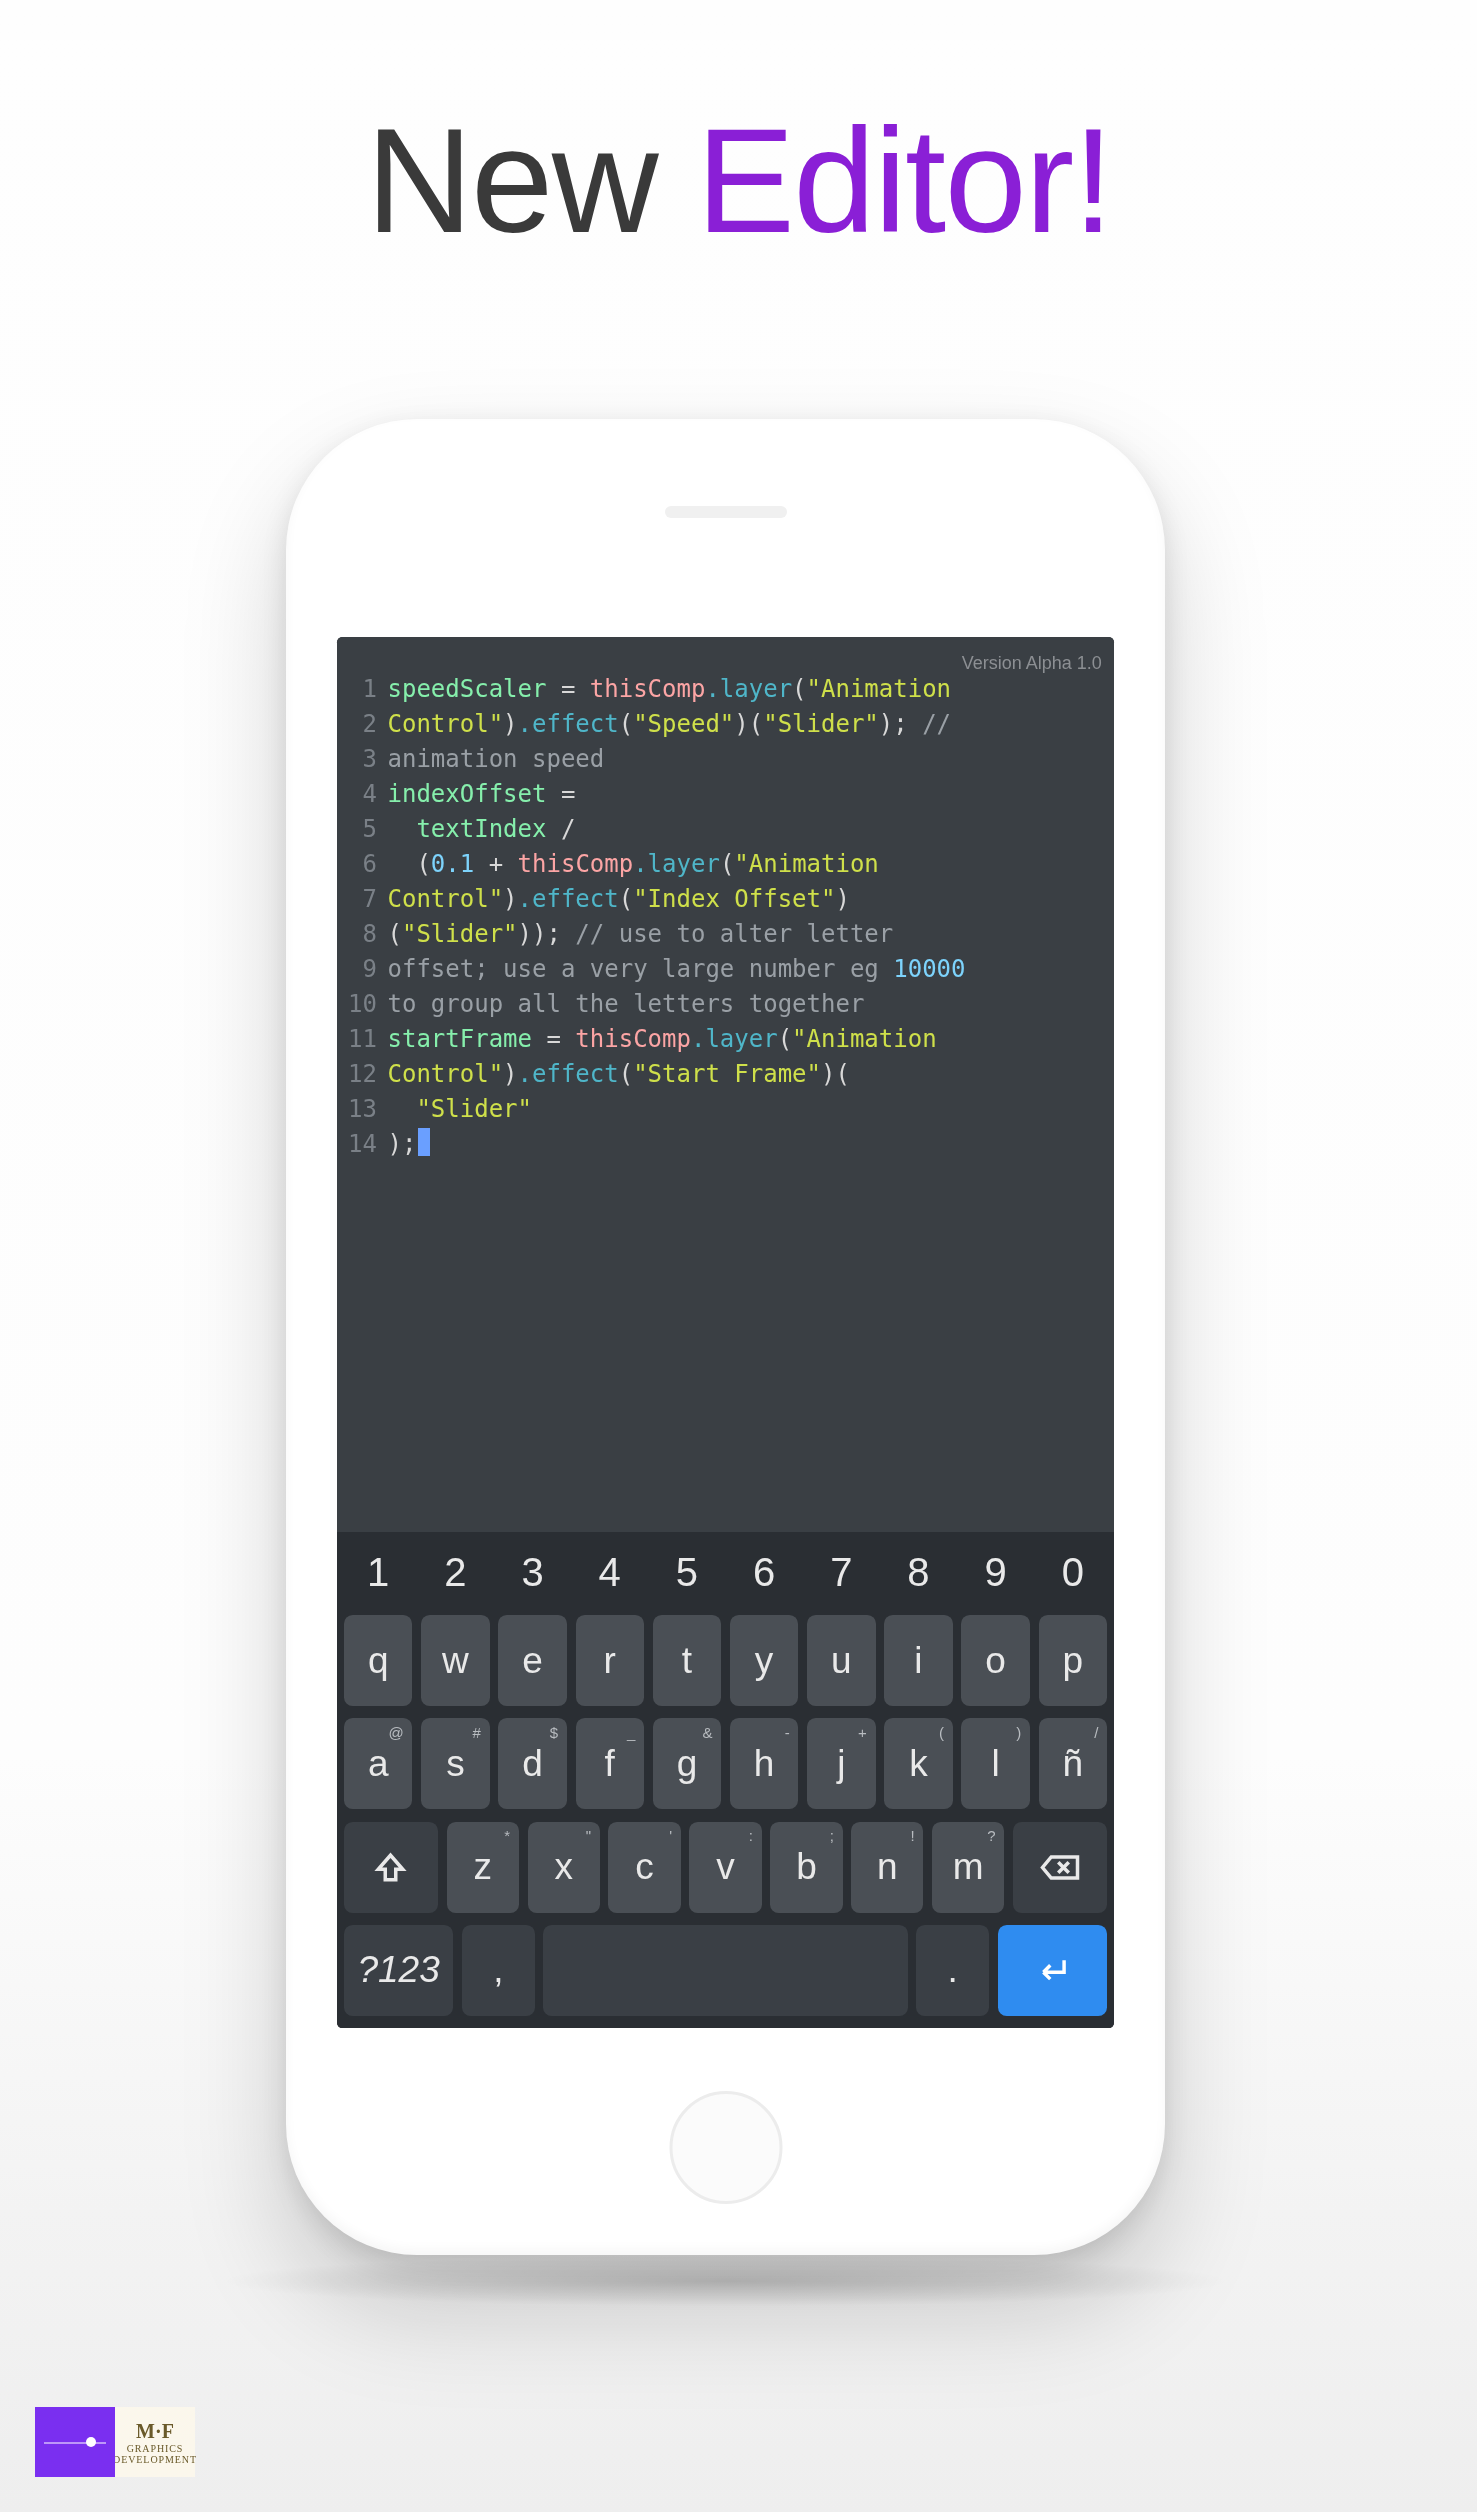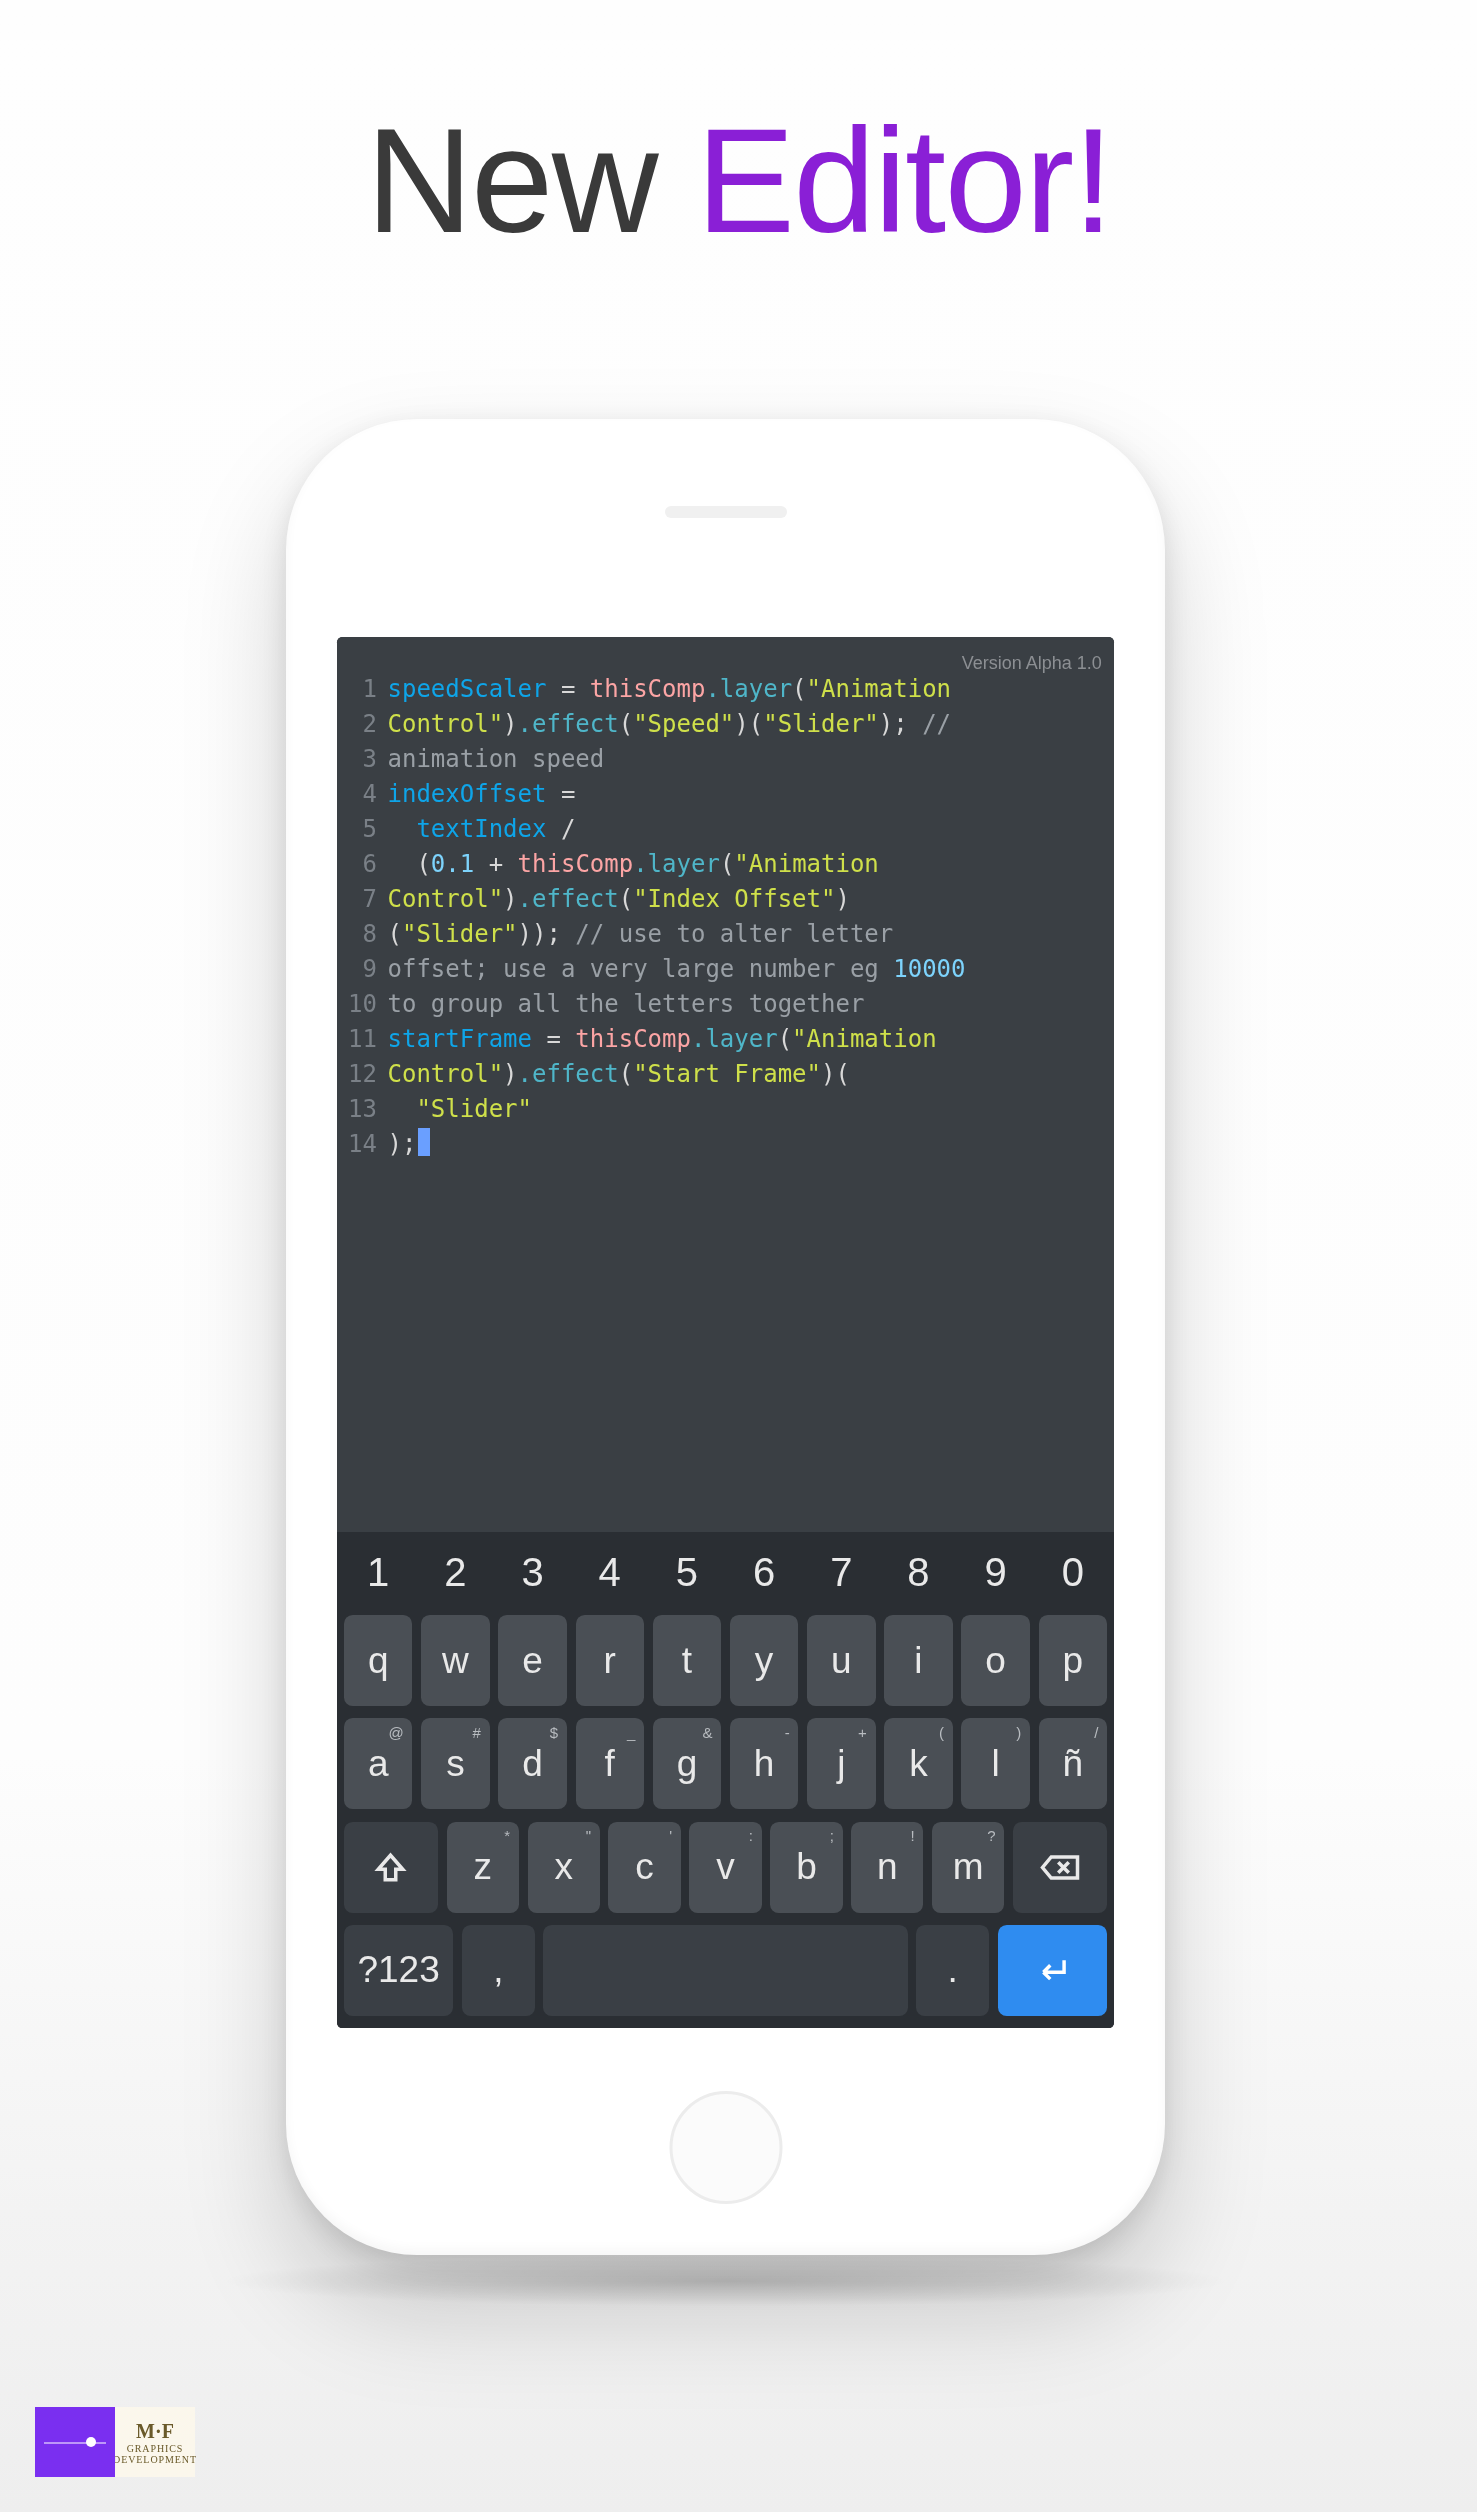--- a/index.html
+++ b/index.html
@@ -100,21 +100,21 @@
     width: 40px; text-align: right; color: #7a8087; padding-right: 10.5px;
     user-select: none;
   }
   .gutter div { height: 35px; }
   .code { flex: 1; white-space: pre-wrap; word-break: break-all; }
   .code .line { min-height: 35px; }
   .t-kw   { color: #fca5a5; }   
   .t-str  { color: #cfe04a; }   
   .t-fn   { color: #4fb6c9; }   
   .t-num  { color: #7dd3fc; }   
-  .t-id   { color: #0ea5e9; }   
+  .t-id   { color: #86efac; }   
   .t-cm   { color: #9aa0a6; }   
   .t-pn   { color: #d8d8d8; }
 
   .caret {
     display: inline-block; width: 12.2px; height: 28px; background: #6a9fff;
     vertical-align: -3.5px; margin-left: 1.7px;
     animation: blink 1s step-start infinite;
   }
   @keyframes blink { 50% { opacity: 0; } }
 
@@ -136,21 +136,21 @@
     position: relative;
     cursor: pointer;
     user-select: none;
   }
   .key.num { background: transparent; font-size: 40px; font-weight: 500; }
   .key.dark { background: #3a3f45; }
   .key .sup {
     position: absolute; right: 8.7px; top: 5.2px; font-size: 15px; color: #b8bcc0;
   }
   .key.enter { background: #2f8cf0; color: #fff; }
-  .key.wide15 { flex: 1.5; }
+  .key.wide15 { flex: 1.5; font-style: italic; }
   .key.space { flex: 5; }
   .key svg { stroke: #e9e9e9; fill: none; stroke-width: 4; }
 
   .row-numbers .key { height: 61px; }
   .row-letters .key { height: 91px; }
   .row-bottom .key { height: 91px; }
   .krow.row4 .shift, .krow.row4 .bksp { flex: 1.3; }
 
   
   .badges {

